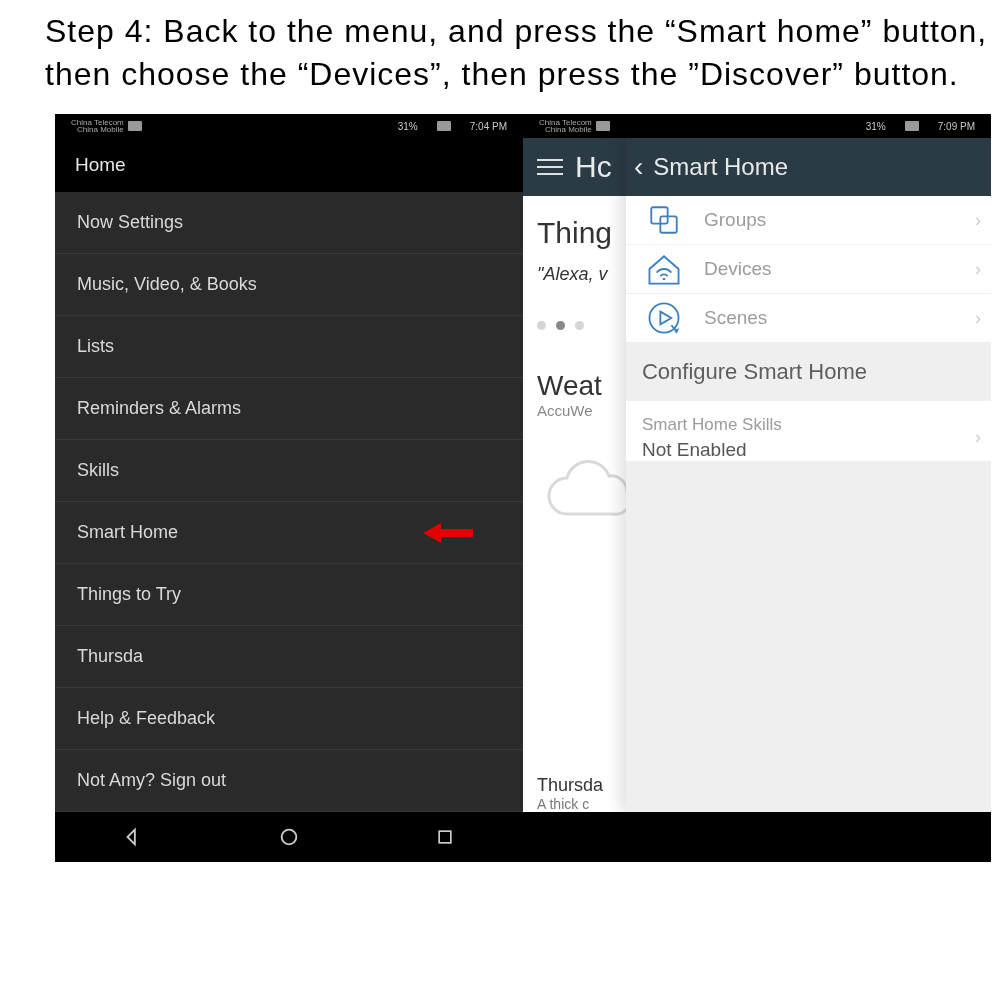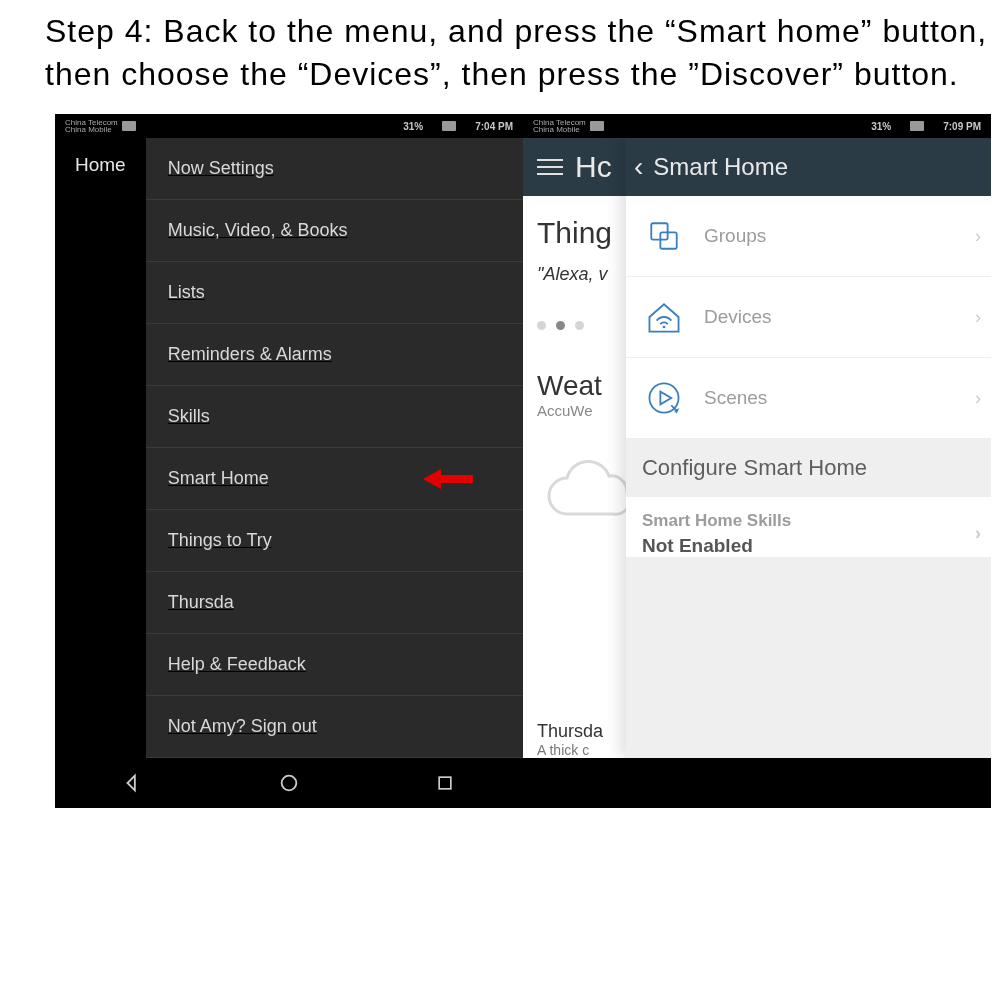--- a/index.html
+++ b/index.html
@@ -30,30 +30,31 @@
   }
 
   
   .statusbar {
     height: 24px;
     background: #000;
     color: #c9c9c9;
     display: flex;
     align-items: center;
     justify-content: space-between;
-    padding: 0 10px;
+    padding: 0 16px;
     font-size: 10px;
+    text-align: right;
   }
   .statusbar .left  { display: flex; align-items: center; gap: 4px; }
-  .statusbar .right { display: flex; align-items: center; gap: 19px; font-weight: bold; }
+  .statusbar .right { display: flex; align-items: center; gap: 19px; }
   .statusbar .carrier-block { line-height: 0.95; font-size:8px; color:#aaa; }
   .mini-icon { width: 14px; height: 10px; background: #999; border-radius: 1px; display:inline-block; }
 
   
-  .left-body { flex: 1; background: #ef4444; display:flex; flex-direction: row; position: relative; text-decoration: underline; }
+  .left-body { flex: 1; background: #ef4444; display:flex; flex-direction: column; position: relative; }
   .menu-header {
     background: #000;
     color: #e6e6e6;
     font-size: 19px;
     padding: 16px 20px;
   }
   .menu-list { background: #2a2a2a; flex:1; }
   .menu-item {
     color: #d9d9d9;
     font-size: 18px;
@@ -116,38 +117,37 @@
     align-items: center;
     font-size: 24px;
     padding-left: 8px;
     gap: 10px;
   }
   .panel-header .chevron-left { font-size: 28px; line-height: 1;}
   .panel-body { background:#efefef; flex:1; }
   .row {
     background:#fff;
     display:flex; align-items: center;
-    padding: 18px 16px;
+    padding: 2px 16px;
     border-bottom: 1px solid #eee;
     position: relative;
   }
   .row .icon { width:44px; height:44px; margin-right:18px; display:flex; align-items:center; justify-content:center; }
   .row .label { font-size:19px; color:#9c9c9c; }
   .row .chev-r { position:absolute; right:10px; color:#ccc; font-size:18px;}
   .section-title {
     padding: 16px 16px;
     font-size: 22px;
     color:#5e5e5e;
     background:#efefef;
   }
   .row2 {
     background:#fff;
     padding: 14px 16px 0 16px;
     position: relative;
-    font-weight: bold;
   }
   .row2 .t1 { font-size:17px; color:#9c9c9c; margin-bottom:4px;}
   .row2 .t2 { font-size:19px; color:#555;}
   .row2 .chev-r { position:absolute; right:10px; top:26px; color:#ccc; font-size:18px;}
 
   
   .navbar {
     height: 50px;
     background: #000;
     display:flex;

